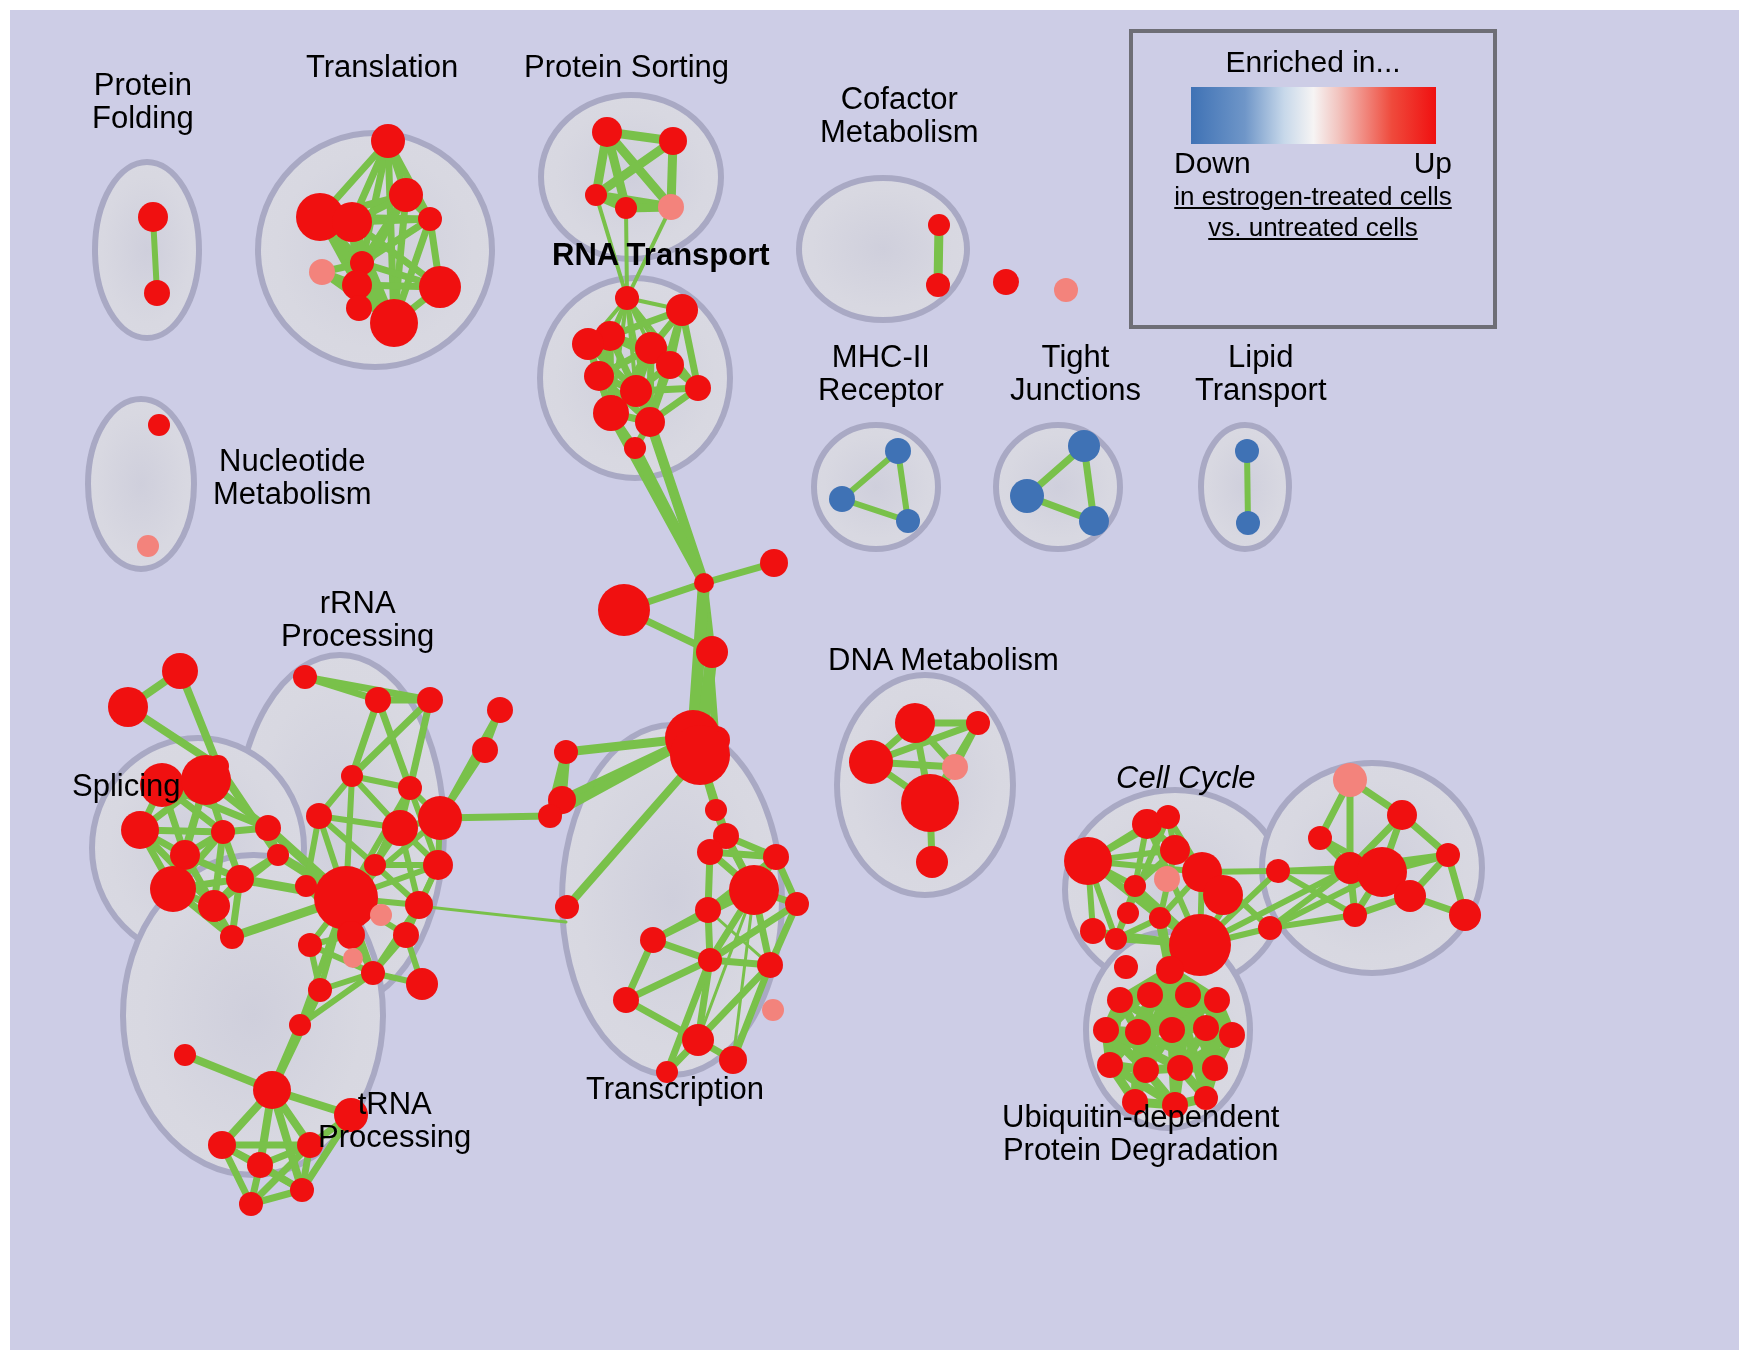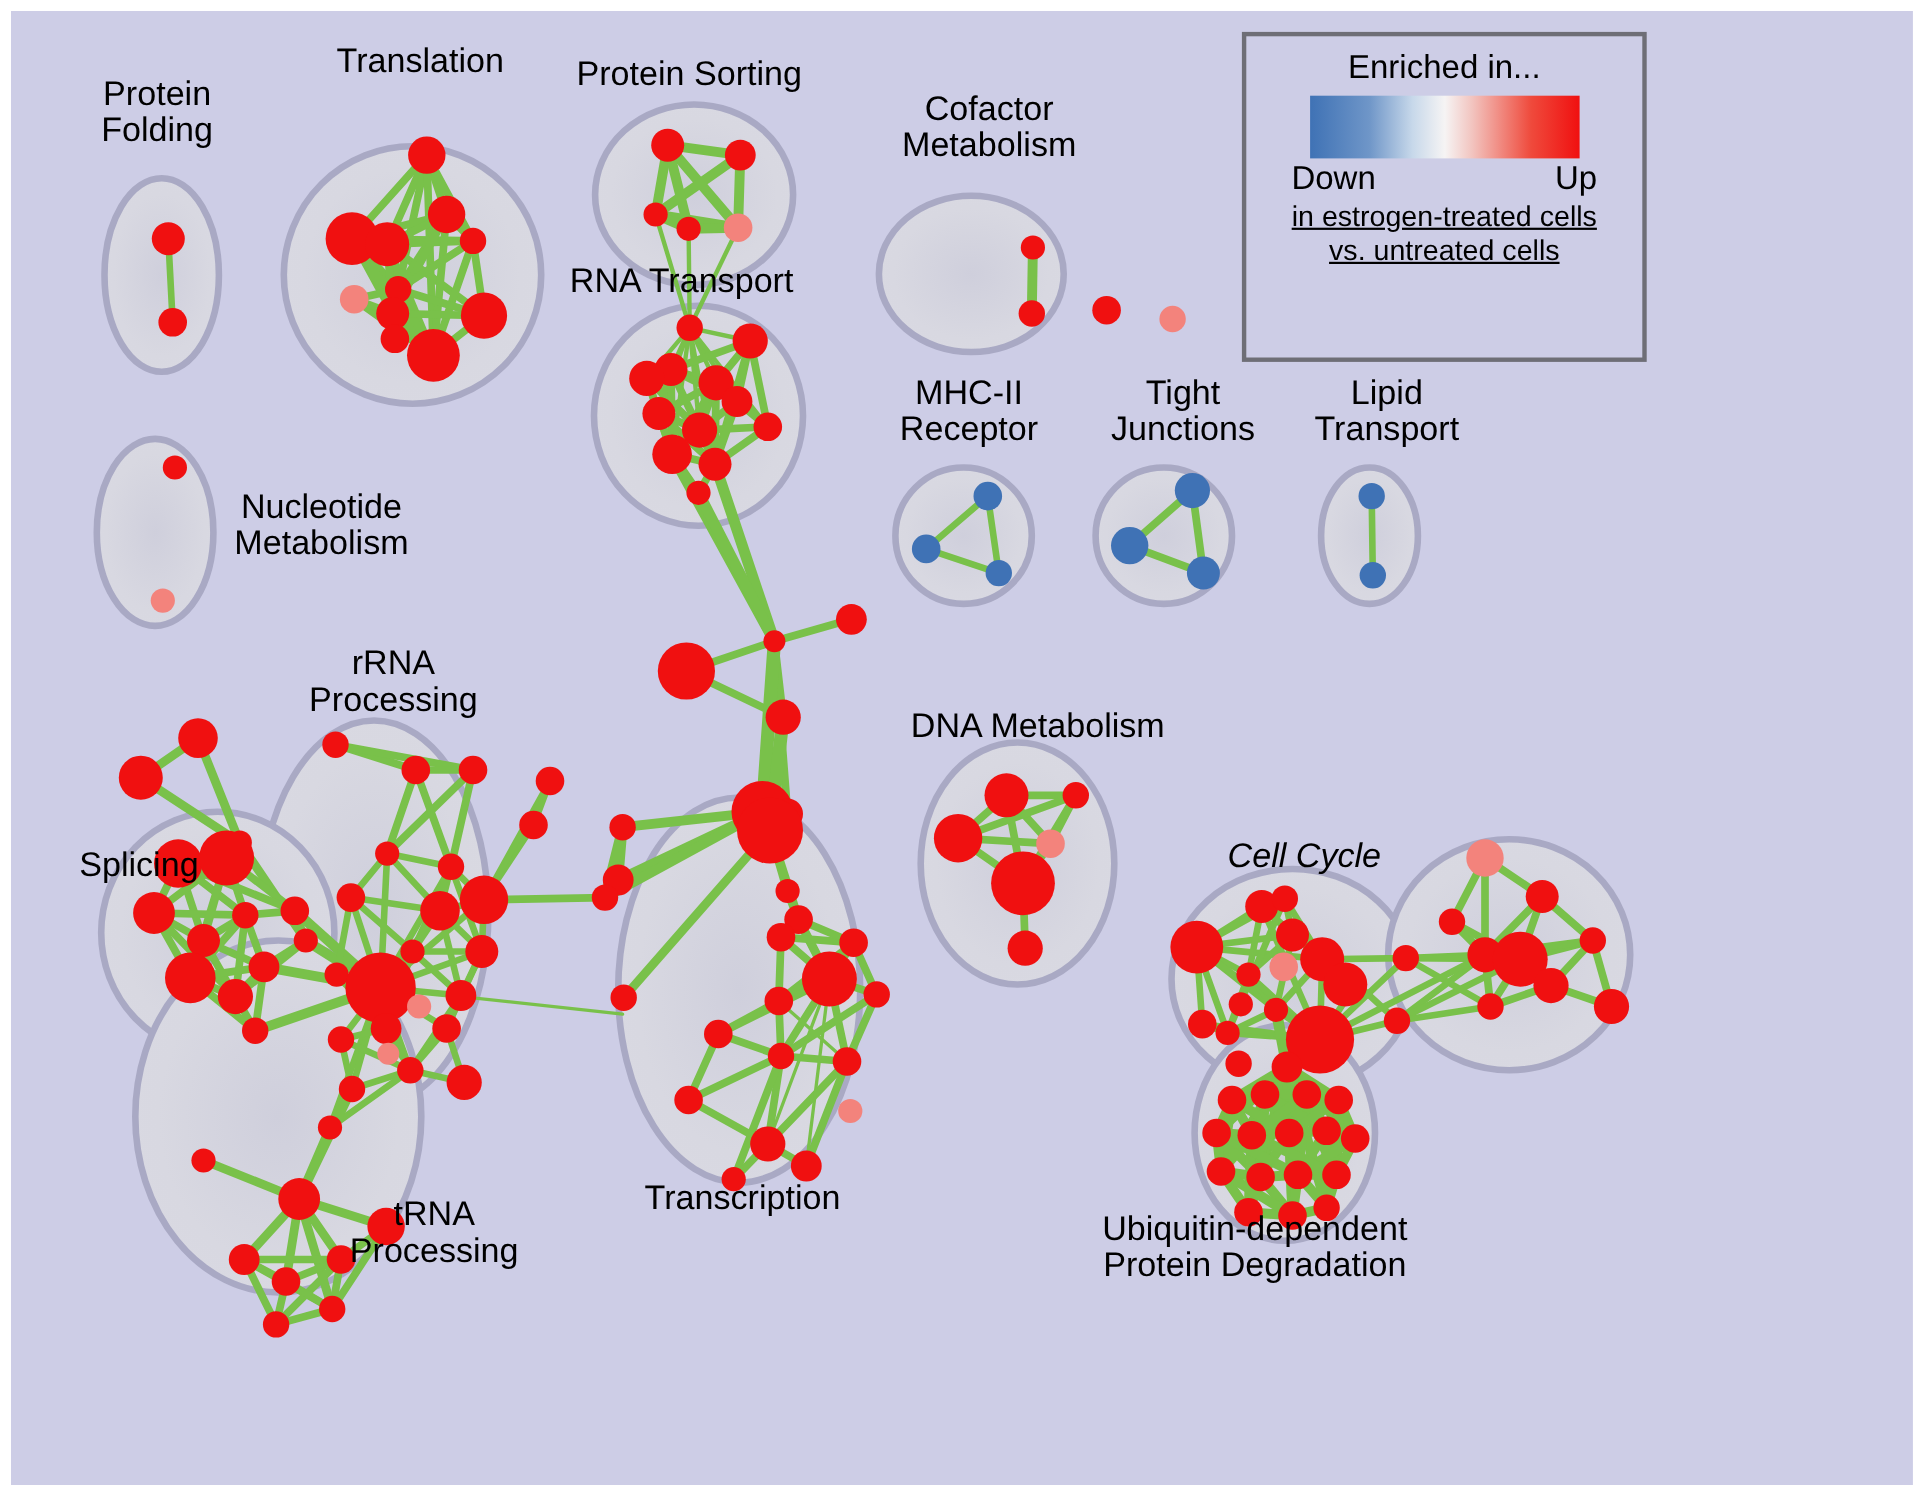--- a/index.html
+++ b/index.html
@@ -726,25 +726,25 @@
       <circle cx="1170" cy="1058" r="13" fill="#f01010"></circle>
       <circle cx="1205" cy="1058" r="13" fill="#f01010"></circle>
       <circle cx="1125" cy="1092" r="13" fill="#f01010"></circle>
       <circle cx="1165" cy="1095" r="13" fill="#f01010"></circle>
       <circle cx="1196" cy="1088" r="12" fill="#f01010"></circle>
     </g>
   </svg>
 
   <div class="clabel" style="left:82px;top:58px;">Protein
 Folding</div>
-  <div class="clabel" style="left:296px;top:28px;">Translation</div>
+  <div class="clabel" style="left:296px;top:40px;">Translation</div>
   <div class="clabel" style="left:514px;top:40px;">Protein Sorting</div>
   <div class="clabel" style="left:810px;top:72px;">Cofactor
 Metabolism</div>
-  <div class="clabel" style="left:508px;top:228px;">RNA Transport</div>
+  <div class="clabel" style="left:542px;top:228px;font-weight:bold;">RNA Transport</div>
   <div class="clabel" style="left:808px;top:330px;">MHC-II
 Receptor</div>
   <div class="clabel" style="left:1000px;top:330px;">Tight
 Junctions</div>
   <div class="clabel" style="left:1185px;top:330px;">Lipid
 Transport</div>
   <div class="clabel" style="left:203px;top:434px;">Nucleotide
 Metabolism</div>
   <div class="clabel" style="left:271px;top:576px;">rRNA
 Processing</div>

